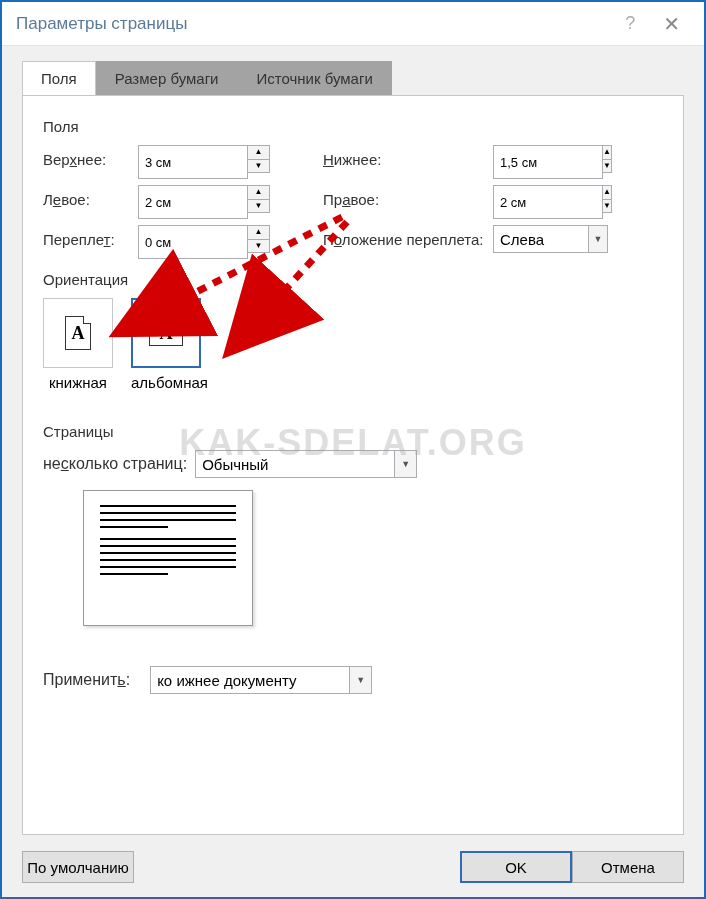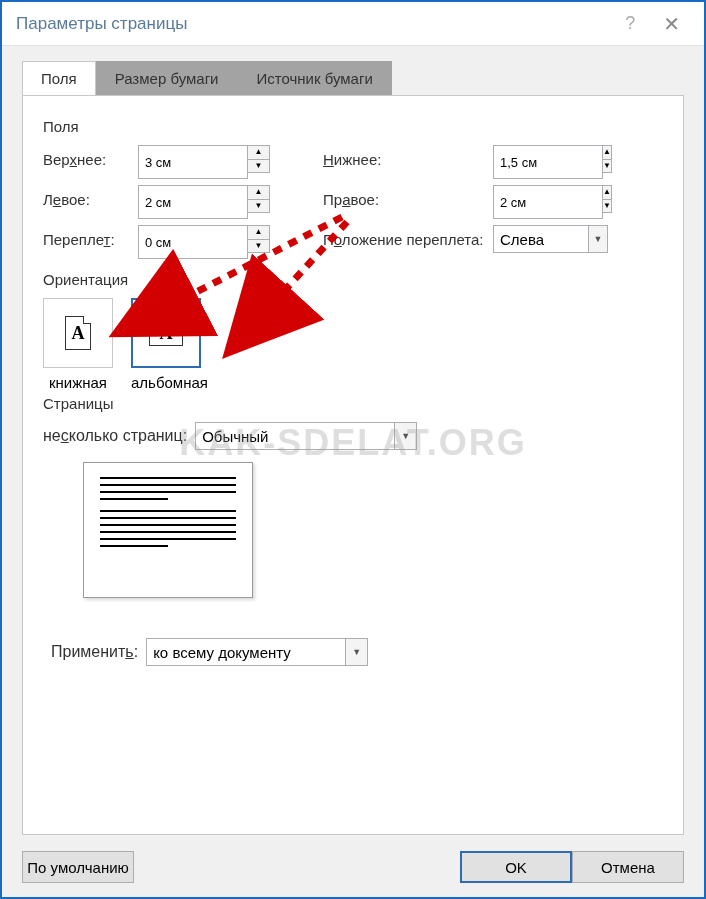--- a/index.html
+++ b/index.html
@@ -105,21 +105,21 @@
 .select-wide .val { width: 200px; }
 .preview-box {
   width: 170px; height: 136px;
   border: 1px solid #999; background: #fff;
   box-shadow: 2px 2px 3px rgba(0,0,0,.15);
   margin: 12px 0 0 40px;
   padding: 14px 16px;
 }
 .preview-box .line { height: 2px; background: #000; margin-bottom: 5px; }
 .preview-box .line.short { width: 50%; }
-.apply-row { display:flex; align-items:center; gap:8px; margin-top: 40px; margin-left: 8px; }
+.apply-row { display:flex; align-items:center; gap:20px; margin-top: 40px; }
 .footer {
   padding: 14px 20px;
   display: flex; align-items: center;
 }
 .btn {
   height: 32px; min-width: 112px;
   border: 1px solid #adadad; background: #e1e1e1;
   font-size: 15px; cursor: default;
   display:flex; align-items:center; justify-content:center;
 }
@@ -218,21 +218,21 @@
           <span><span class="u">к</span>нижная</span>
         </div>
         <div class="orient-item">
           <div class="orient-box selected">
             <div class="page-icon landscape-ico">A</div>
           </div>
           <span>а<span class="u">л</span>ьбомная</span>
         </div>
       </div>
 
-      <div class="group-label" style="margin-top:4px">Страницы</div>
+      <div class="group-label" style="margin-top:32px">Страницы</div>
       <div class="pages-row">
         <span class="lbl">не<span class="u">с</span>колько страниц:</span>
         <div class="select select-wide">
           <div class="val">Обычный</div>
           <div class="arrow">▼</div>
         </div>
       </div>
 
       <div class="preview-box">
         <div class="line"></div>
@@ -243,21 +243,21 @@
           <div class="line"></div>
         <div class="line"></div>
           <div class="line"></div>
           <div class="line"></div>
         <div class="line short"></div>
       </div>
 
       <div class="apply-row">
         <span class="lbl">Применит<span class="u">ь</span>:</span>
         <div class="select select-wide">
-          <div class="val">ко всему документу</div>
+          <div class="val">ко ижнее документу</div>
           <div class="arrow">▼</div>
         </div>
       </div>
     </div>
   </div>
 
   <div class="footer">
     <div class="btn">По у<span class="u">м</span>олчанию</div>
     <div class="spacer"></div>
     <div class="btn primary">OK</div>

